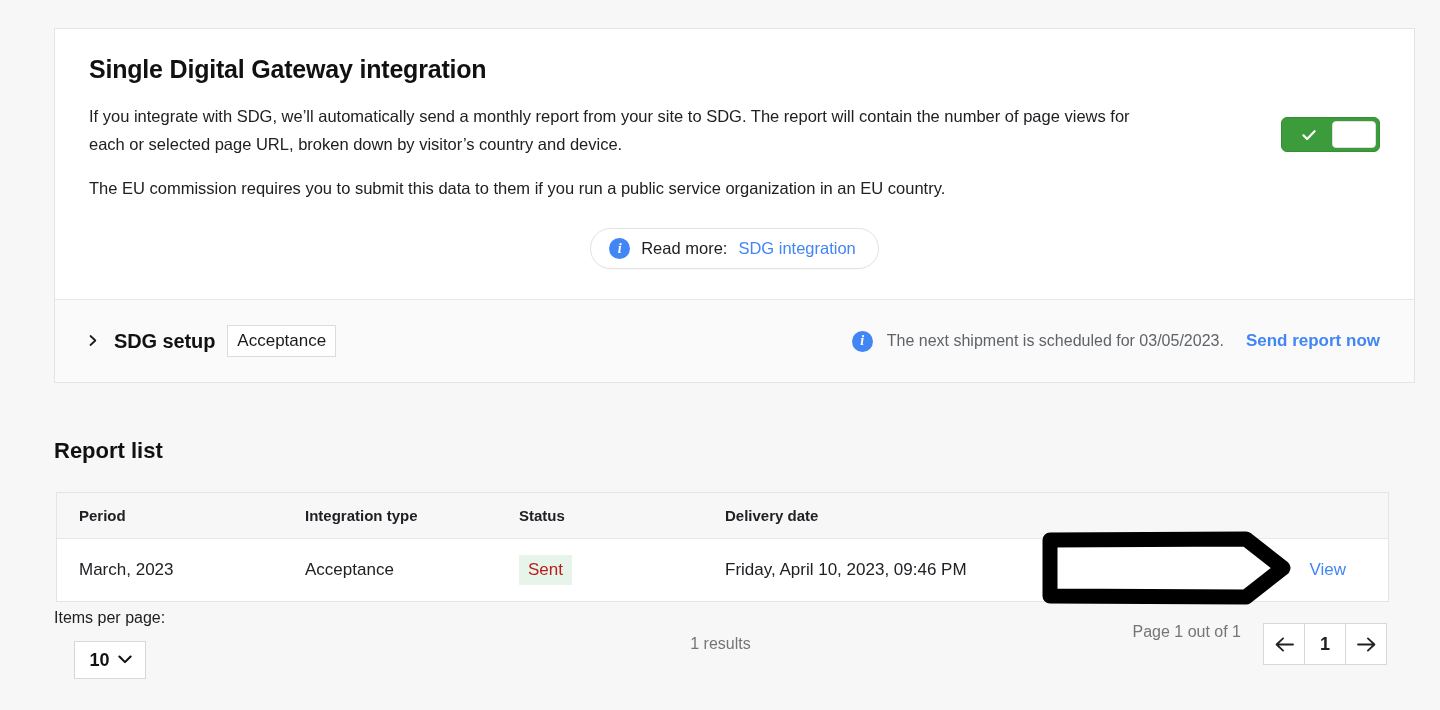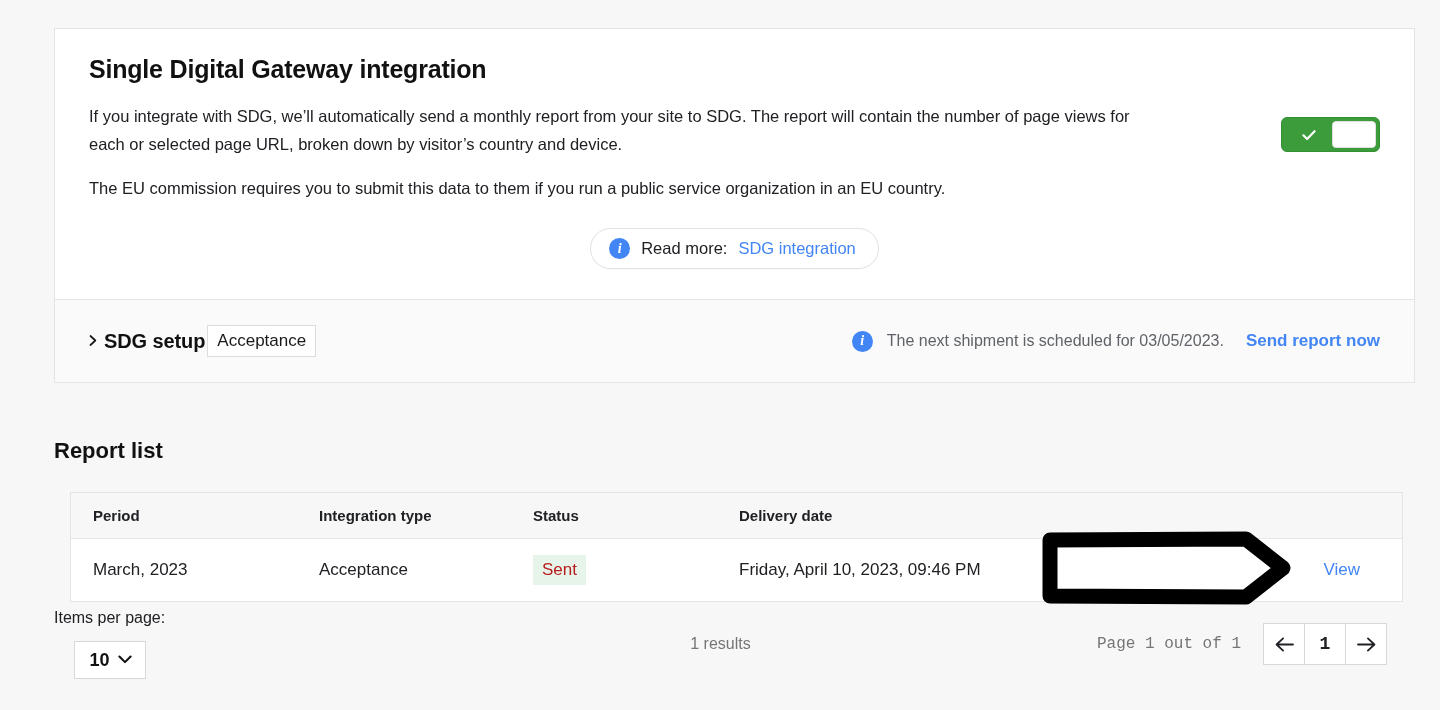--- a/index.html
+++ b/index.html
@@ -139,21 +139,21 @@
     border-top: 1px solid #e6e6e6;
     background: #fafafa;
     height: 82px;
     display: flex;
     align-items: center;
     padding: 0 34px 0 30px;
   }
   .setup-left {
     display: flex;
     align-items: center;
-    gap: 2px;
+    gap: 12px;
     justify-content: center;
   }
   .chevron-right {
     font-size: 17px;
     color: #1a1a1a;
     font-weight: bold;
     line-height: 1;
     cursor: pointer;
     padding: 2px 4px;
   }
@@ -195,21 +195,21 @@
     position: absolute;
     left: 54px;
     top: 438px;
     font-size: 22px;
     font-weight: bold;
     color: #111111;
   }
 
   .table-card {
     position: absolute;
-    left: 70px;
+    left: 56px;
     top: 492px;
     width: 1333px;
     background: #ffffff;
     border: 1px solid #e4e4e4;
     box-sizing: border-box;
   }
   table.report {
     width: 100%;
     border-collapse: collapse;
     table-layout: fixed;
@@ -297,25 +297,24 @@
     left: 0;
     right: 0;
     text-align: center;
     font-size: 16px;
     color: #757575;
     pointer-events: none;
   }
   .pager-right {
     margin-left: auto;
     display: flex;
-    align-items: center;
+    align-items: flex-start;
     gap: 22px;
     position: relative;
     z-index: 2;
-    font-family: Liberation Mono, monospace;
   }
   .page-status {
     font-size: 16px;
     color: #757575;
   }
   .pagebtns {
     display: flex;
   }
   .pagebtn {
     width: 42px;

